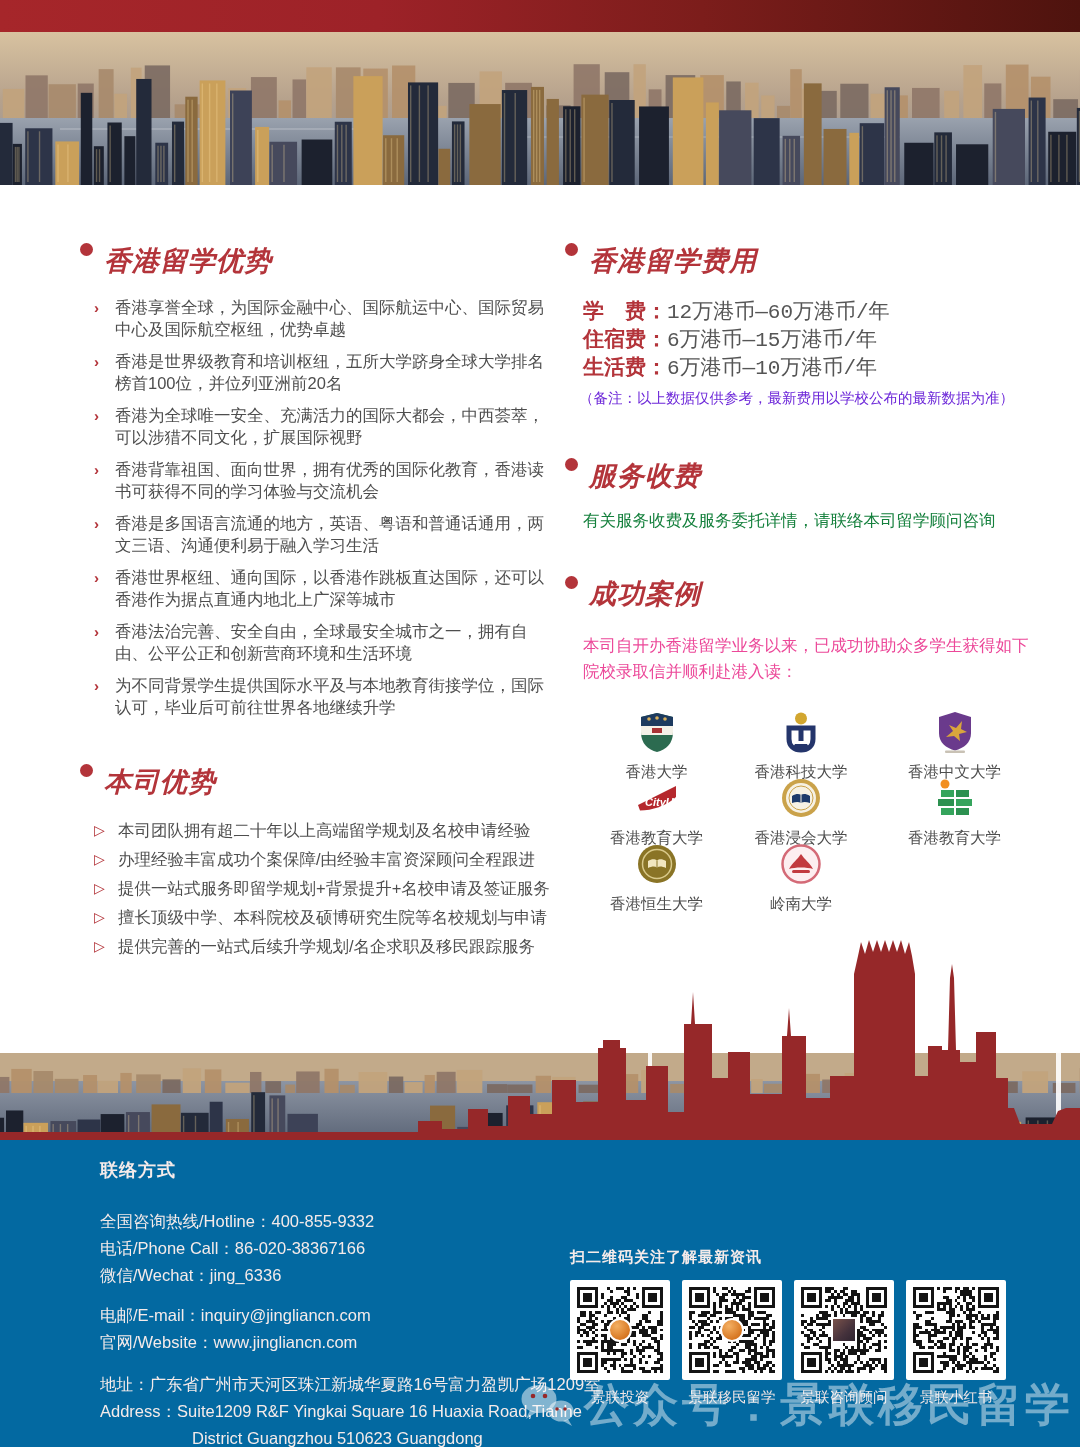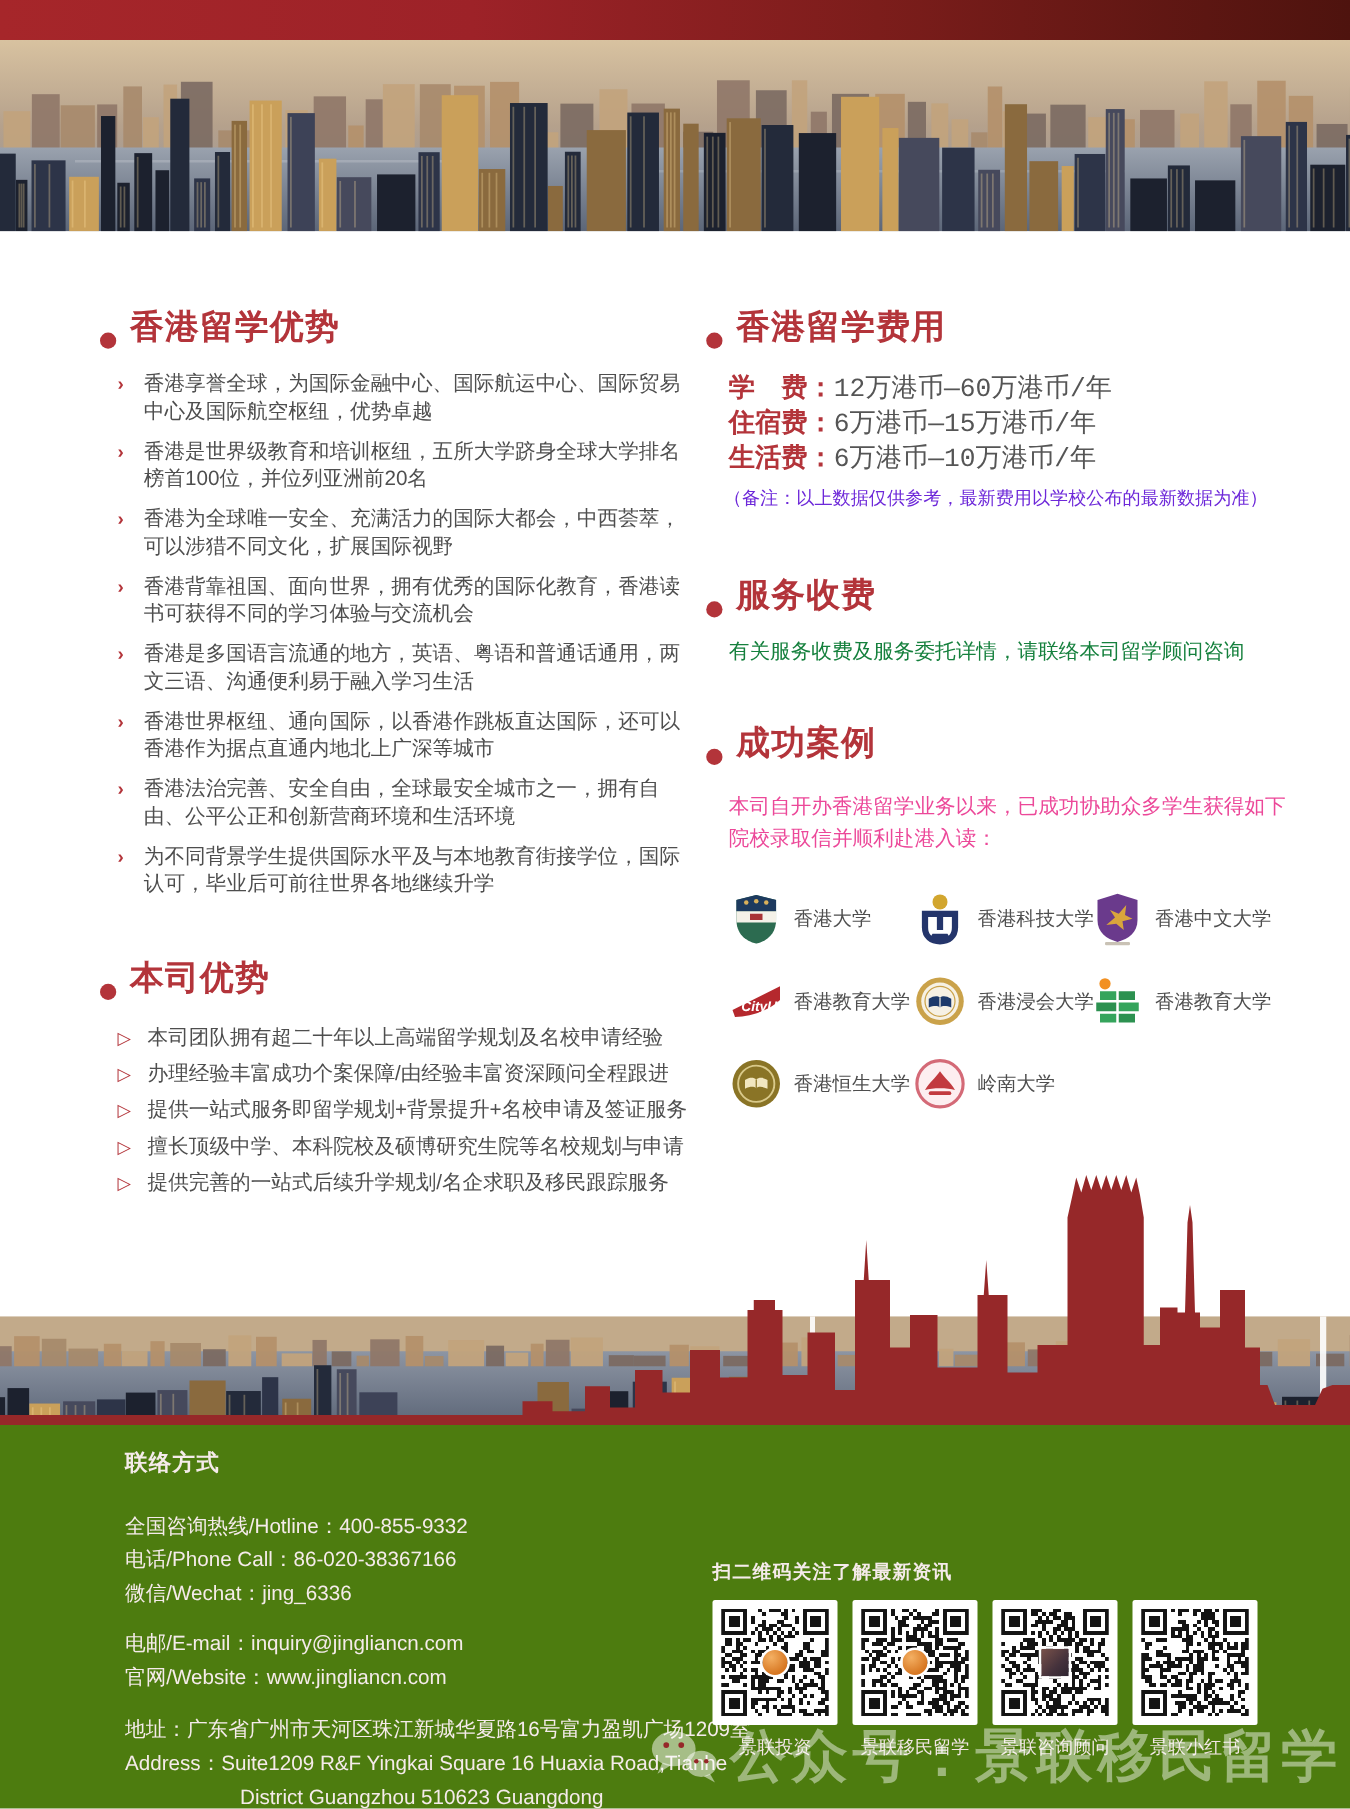--- a/index.html
+++ b/index.html
@@ -9,21 +9,21 @@
   
   .topbar{position:absolute;left:0;top:0;width:1080px;height:32px;
           background:linear-gradient(90deg,#a6262a 0%,#9d2228 35%,#7c1d1b 65%,#4e130e 100%);}
   .hero{position:absolute;left:0;top:32px;width:1080px;height:153px;}
   .hero svg{display:block;width:100%;height:100%;}
 
   
   .col-left{position:absolute;left:80px;top:243px;width:480px;}
   .col-right{position:absolute;left:565px;top:243px;width:478px;}
 
-  .sec-head{display:flex;align-items:flex-end;gap:11px;margin:0 0 14px 0;}
+  .sec-head{display:flex;align-items:flex-start;gap:11px;margin:0 0 14px 0;font-style:italic;}
   .sec-dot{width:13px;height:13px;border-radius:50%;background:#b3343a;flex:0 0 auto;}
   .sec-title{font-size:27px;font-weight:bold;color:#b3343a;letter-spacing:1px;margin:0;}
 
   .adv-list{margin-top:18px;}
   .adv-item{display:flex;gap:9px;margin:0 0 11px 14px;}
   .adv-marker{color:#b3343a;font-weight:bold;font-size:15px;line-height:21px;flex:0 0 12px;}
   .adv-text{margin:0;font-size:16.5px;line-height:21.5px;color:#4e4e4e;width:450px;}
 
   .co-head{margin-top:46px;}
   .co-item{display:flex;gap:10px;margin:0 0 8px 14px;}
@@ -36,30 +36,30 @@
   .fee-value{color:#555555;}
   .fee-note{margin:6px 0 0 14px;font-size:14.5px;color:#6d28d9;}
 
   .svc-head{margin-top:50px;}
   .svc-text{margin:16px 0 0 18px;font-size:16.5px;color:#15803d;}
 
   .case-head{margin-top:44px;}
   .case-intro{margin:20px 0 0 18px;font-size:16.5px;line-height:26px;color:#ec4899;width:452px;}
 
   .uni-grid{margin:26px 0 0 18px;display:grid;grid-template-columns:147px 142px 165px;row-gap:16px;}
-  .uni{display:flex;align-items:center;gap:8px;height:50px;}
+  .uni{display:flex;align-items:center;gap:8px;height:50px;flex-direction:column;}
   .uni-logo{flex:0 0 44px;height:44px;}
   .uni-logo svg{display:block;width:44px;height:44px;}
   .uni-name{font-size:15.5px;color:#4e4e4e;white-space:nowrap;}
 
   
   .strip{position:absolute;left:0;top:1053px;width:1080px;height:90px;z-index:1;}
   .strip svg{display:block;width:100%;height:100%;}
   .silhouette{position:absolute;left:0;top:930px;width:1080px;height:213px;z-index:2;}
-  .footer{position:absolute;left:0;top:1140px;width:1080px;height:307px;background:#4d7c0f;z-index:3;color:#f5ebea;}
+  .footer{position:absolute;left:0;top:1140px;width:1080px;height:307px;background:#0369a1;z-index:3;color:#f5ebea;}
 
   .contact{position:absolute;left:100px;top:18px;}
   .contact-title{font-size:18px;font-weight:bold;margin:0 0 26px 0;letter-spacing:1px;}
   .c-line{font-size:16.5px;line-height:27px;}
   .c-gap{margin-top:13px;}
   .addr{margin-top:15px;font-size:16.5px;line-height:27px;}
   .addr-en2{padding-left:92px;}
 
   .qr-block{position:absolute;left:570px;top:108px;width:470px;}
   .qr-title{font-size:15px;font-weight:bold;margin:0 0 13px 0;letter-spacing:1px;}

